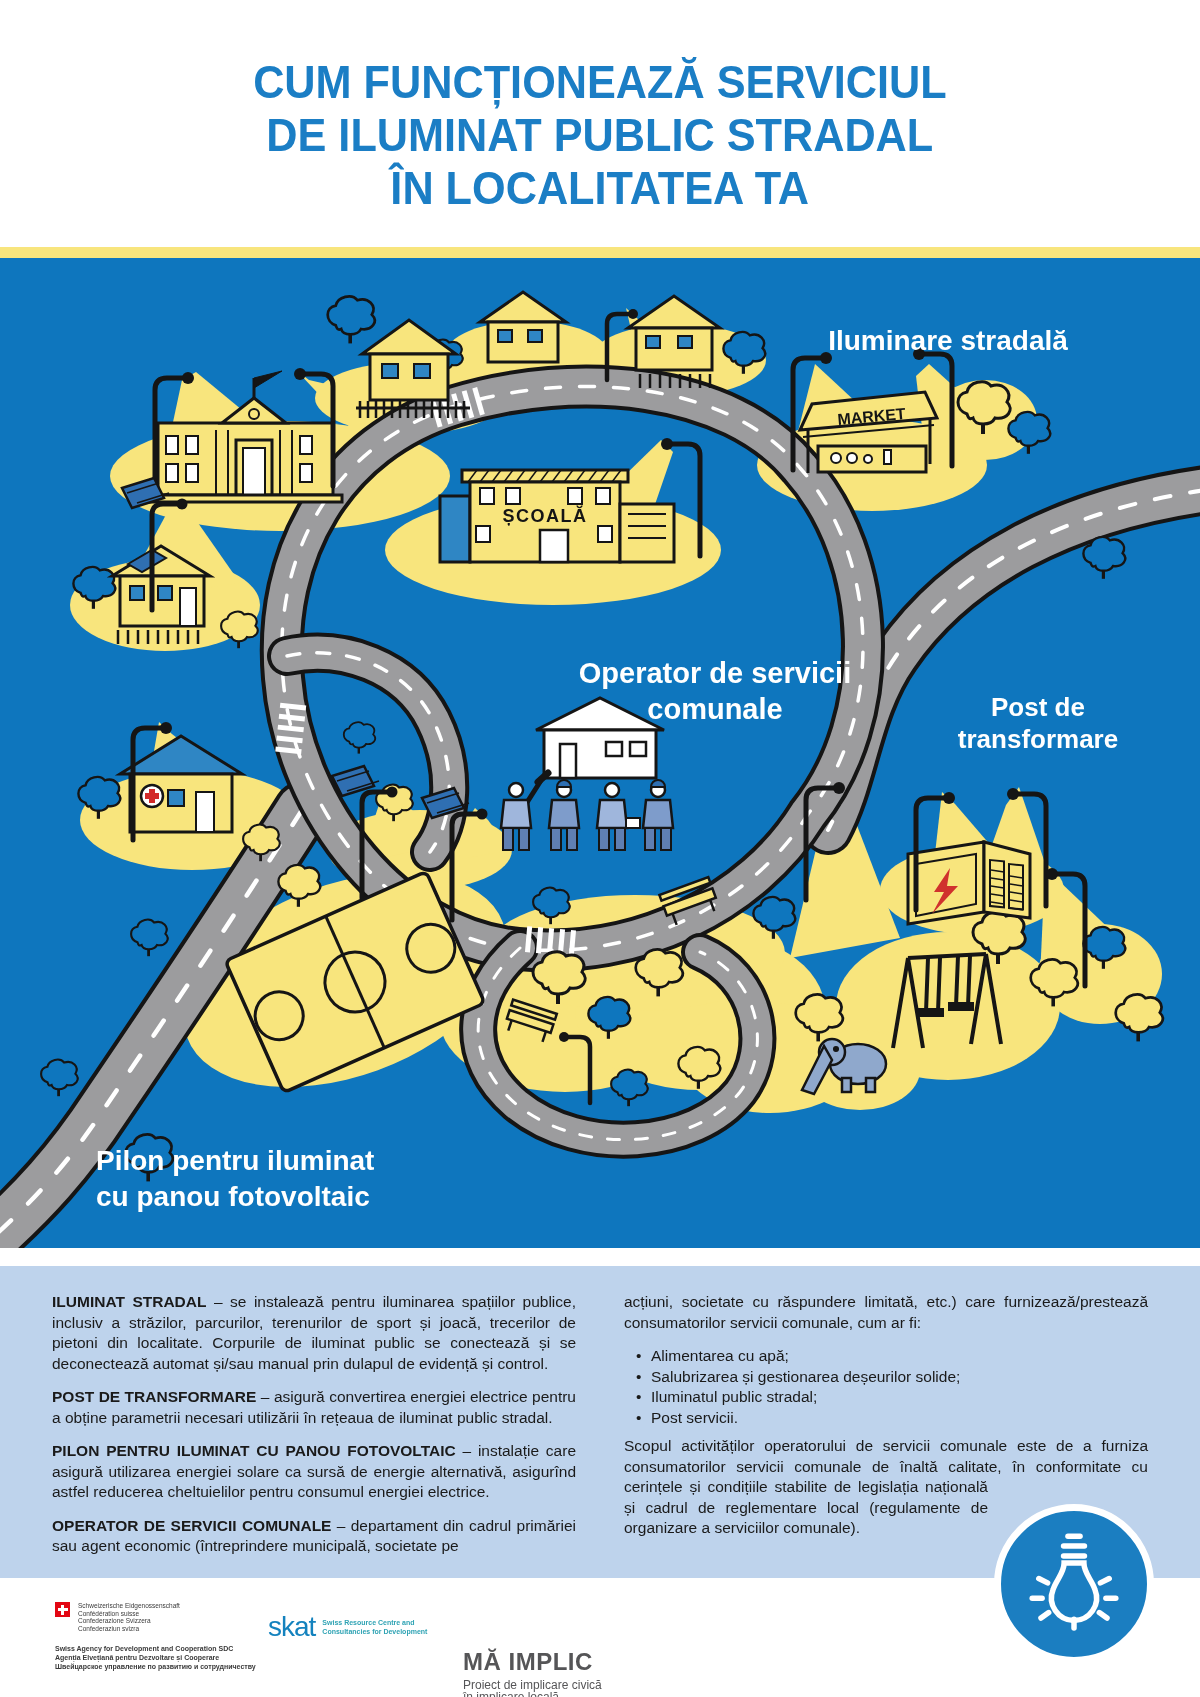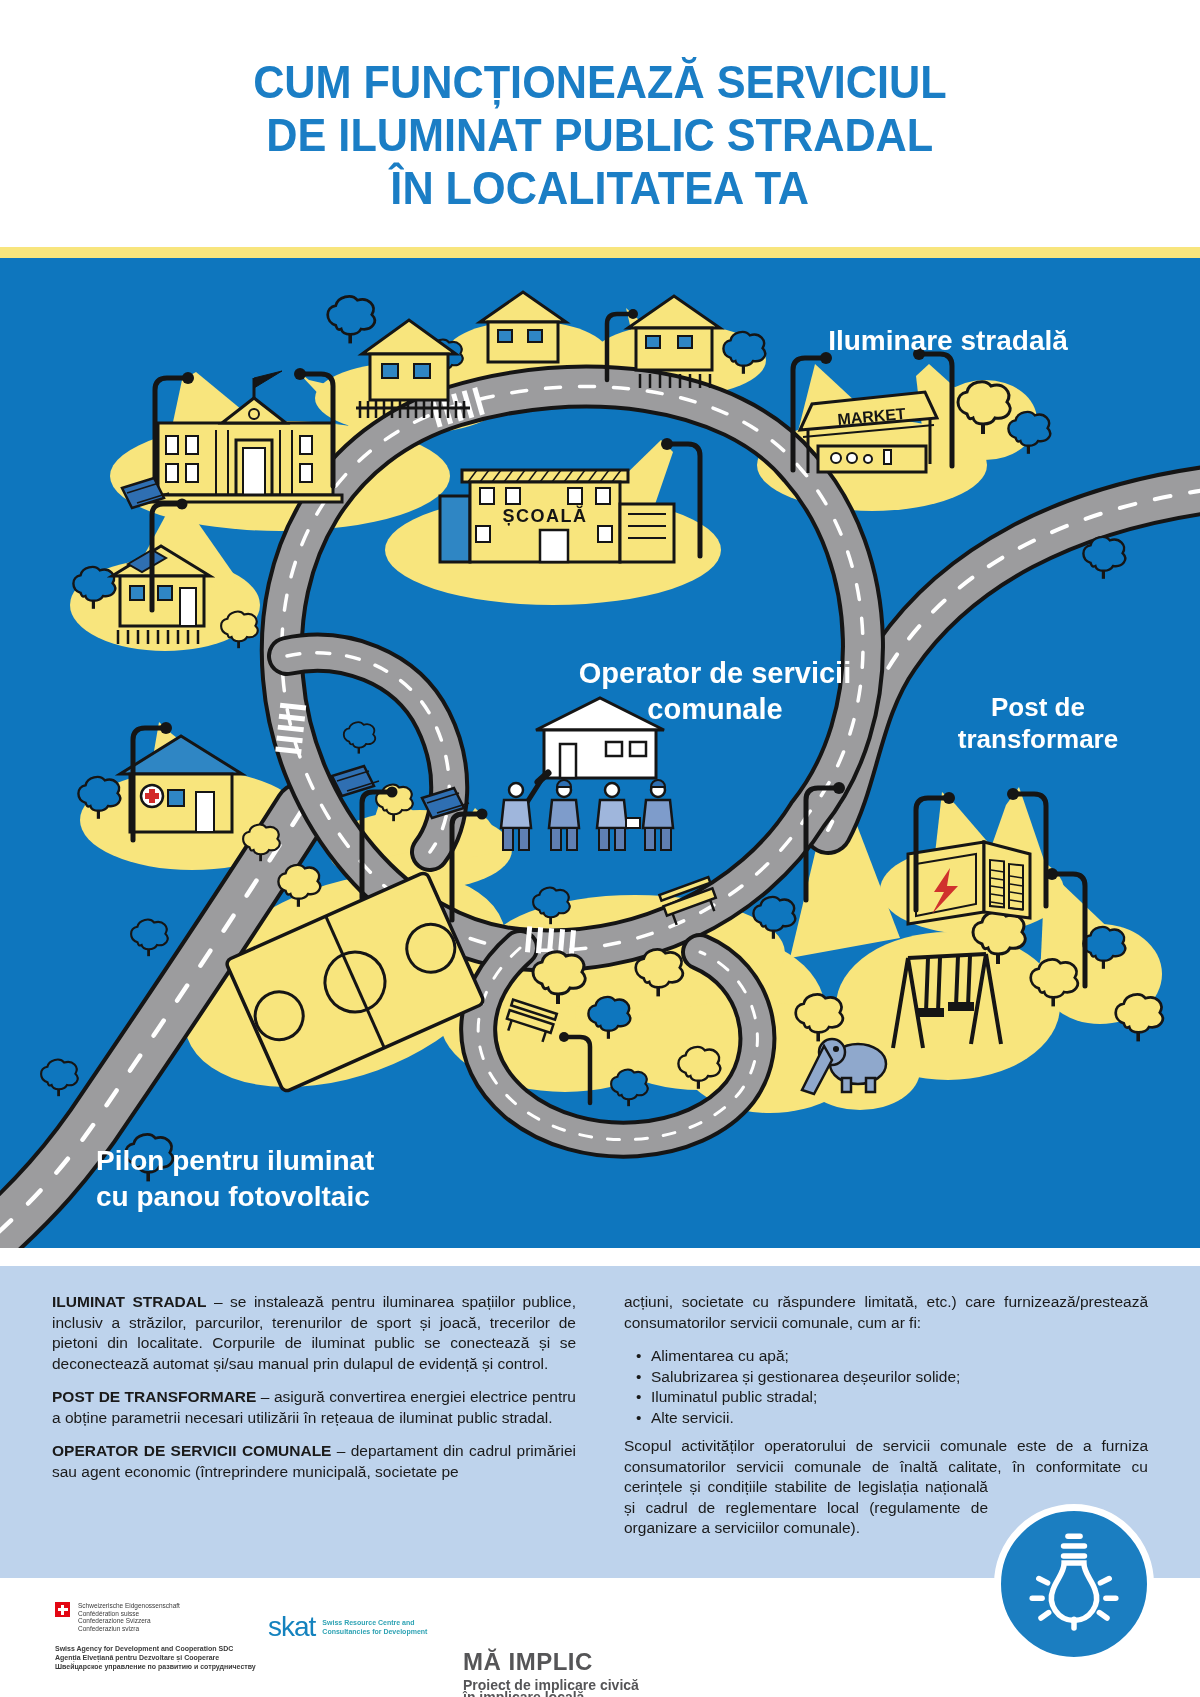--- a/index.html
+++ b/index.html
@@ -45,21 +45,21 @@
 
   .skat { position:absolute; left:268px; top:36px; display:flex; }
   .skat-name { font-size:28px; font-weight:normal; color:#1482BE;
                line-height:26px; letter-spacing:-1px; }
   .skat-tag { margin-left:7px; padding-top:5px; }
   .skat-tag div { font-size:7px; line-height:8.6px; color:#2FA3B4; font-weight:bold; }
 
   .mi { position:absolute; left:463px; top:30px; color:#555557;margin-top:40px; }
   .mi-name { font-size:24px; font-weight:bold; letter-spacing:.5px; }
   .mi-sub { margin-top:4px; }
-  .mi-sub div { font-size:14px; font-weight:bold; line-height:11.5px; }
+  .mi-sub div { font-size:12px; font-weight:normal; line-height:11.5px; }
 
   .badge { position:absolute; left:994px; top:1504px; width:160px; height:160px;
            background:#1B7EC1; border:7px solid #fff; border-radius:50%;
            z-index:5; display:flex; align-items:center; justify-content:center; }
 </style>
 </head>
 <body>
 
 <div class="header">
   <div class="title-line">CUM FUNCȚIONEAZĂ SERVICIUL</div>
@@ -418,29 +418,30 @@
     <text x="96" y="912" font-size="28">Pilon pentru iluminat</text>
     <text x="96" y="948" font-size="28">cu panou fotovoltaic</text>
   </g>
 </svg>
 </div>
 
 <div class="panel">
   <div class="col">
     <p><b>ILUMINAT STRADAL</b><span> – se instalează pentru iluminarea spațiilor publice, inclusiv a străzilor, parcurilor, terenurilor de sport și joacă, trecerilor de pietoni din localitate. Corpurile de iluminat public se conectează și se deconectează automat și/sau manual prin dulapul de evidență și control.</span></p>
     <p><b>POST DE TRANSFORMARE</b><span> – asigură convertirea energiei electrice pentru a obține parametrii necesari utilizării în rețeaua de iluminat public stradal.</span></p>
+    <p><b>PILON PENTRU ILUMINAT CU PANOU FOTOVOLTAIC</b><span> – instalație care asigură utilizarea energiei solare ca sursă de energie alternativă, asigurînd astfel reducerea cheltuielilor pentru consumul energiei electrice.</span></p>
     <p><b>OPERATOR DE SERVICII COMUNALE</b><span> – departament din cadrul primăriei sau agent economic (întreprindere municipală, societate pe</span></p>
   </div>
   <div class="col">
     <p>acțiuni, societate cu răspundere limitată, etc.) care furnizează/prestează consumatorilor servicii comunale, cum ar fi:</p>
     <ul class="bullets">
       <li>Alimentarea cu apă;</li>
       <li>Salubrizarea și gestionarea deșeurilor solide;</li>
       <li>Iluminatul public stradal;</li>
-      <li>Alte servicii.</li>
+      <li>Post servicii.</li>
     </ul>
     <p><span class="badge-spacer"></span><span>Scopul activităților operatorului de servicii comunale este de a furniza consumatorilor servicii comunale de înaltă calitate, în conformitate cu cerințele și condițiile stabilite de legislația națională și cadrul de reglementare local (regulamente de organizare a serviciilor comunale).</span></p>
   </div>
 </div>
 
 <div class="footer">
   <div class="swiss">
     <div class="swiss-top">
       <div class="flag"></div>
       <div class="swiss-conf">

